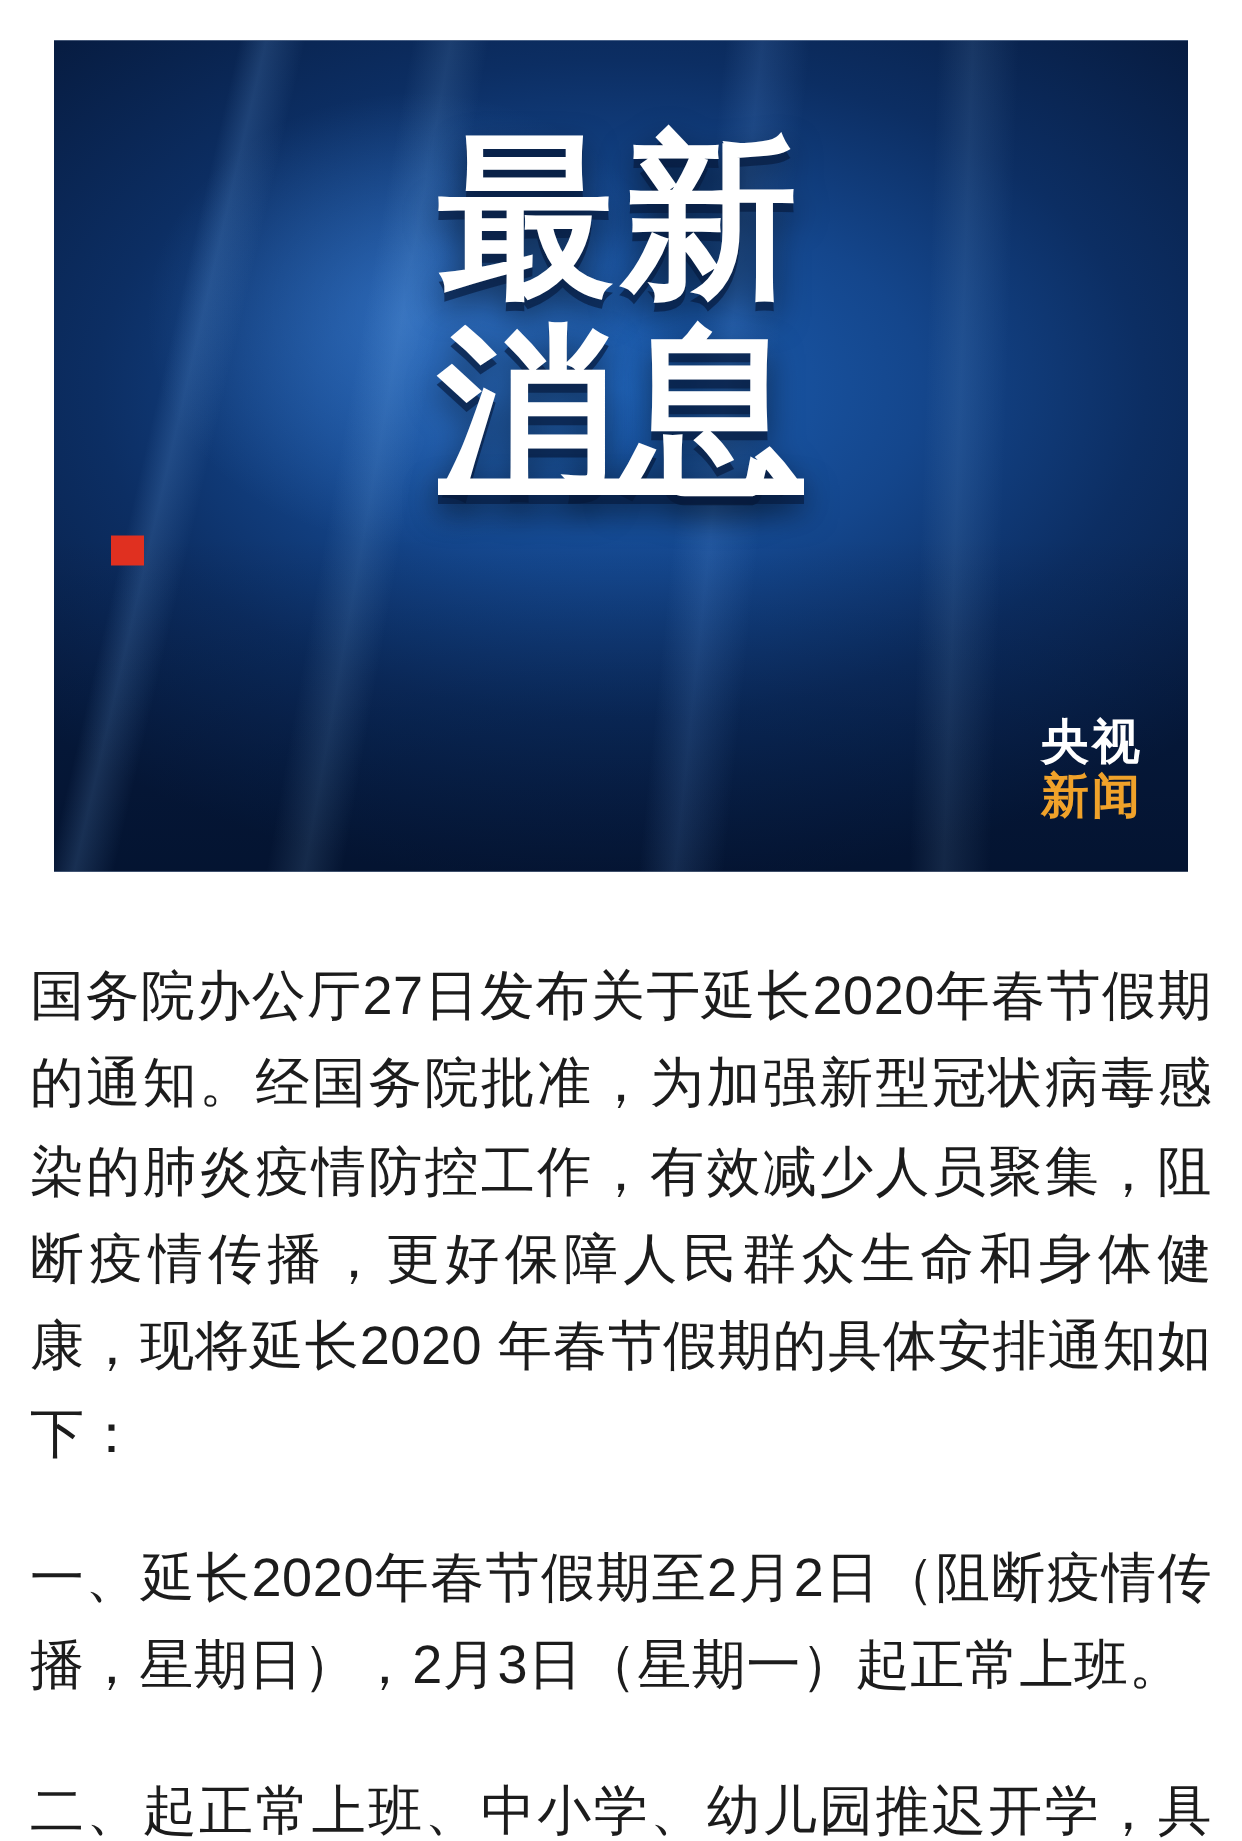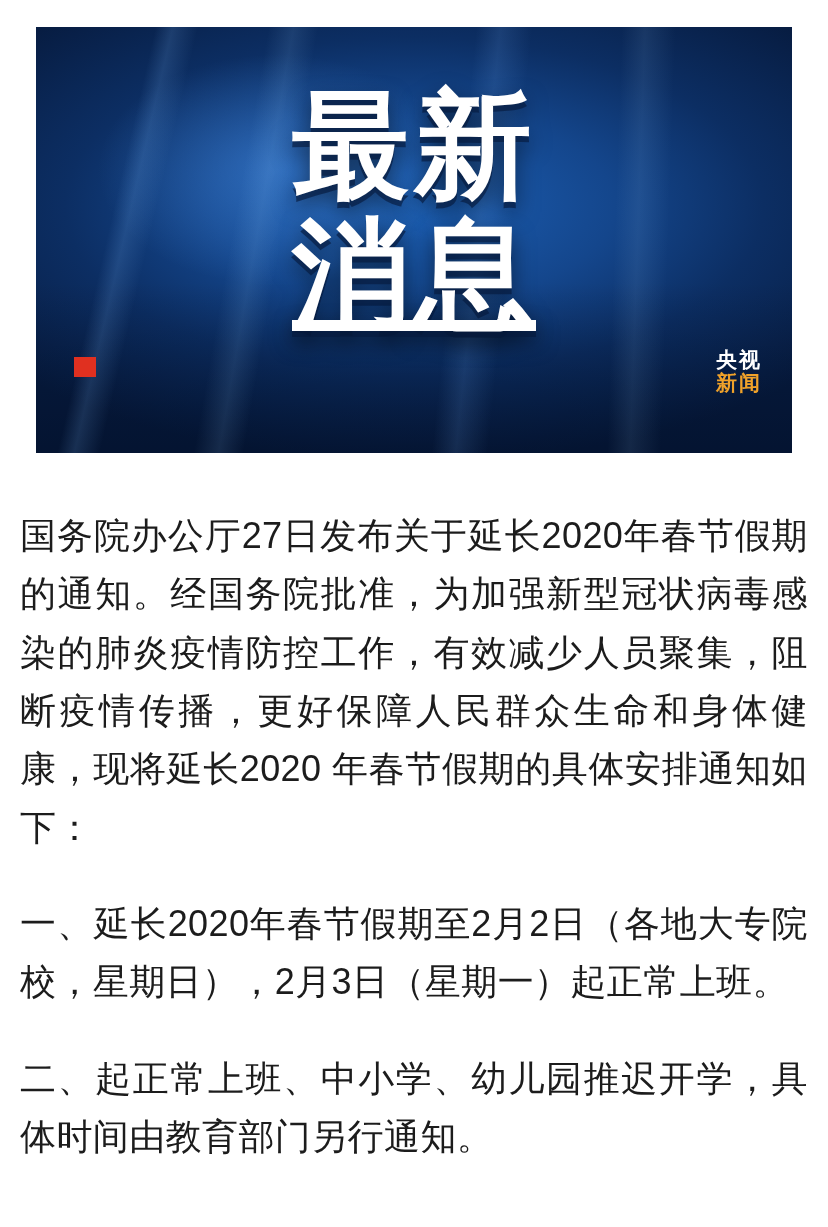--- a/index.html
+++ b/index.html
@@ -18,21 +18,21 @@
     height: 1227px;
     background: #ffffff;
     position: relative;
   }
 
   
   .hero {
     position: relative;
     margin: 27px 36px 0 36px;
     width: 756px;
-    height: 426px;
+    height: 554px;
     overflow: hidden;
     background:
       radial-gradient(ellipse 70% 60% at 50% 42%, #1c5fb4 0%, #14468c 38%, #0c2e63 66%, #071c41 100%),
       linear-gradient(160deg, #0a2a5c 0%, #10407f 45%, #061631 100%);
   }
   .hero-streaks {
     position: absolute;
     inset: 0;
     background:
       linear-gradient(103deg, rgba(255,255,255,0.00) 14%, rgba(130,190,255,0.16) 16%, rgba(255,255,255,0.00) 19%),
@@ -76,26 +76,26 @@
     position: absolute;
     left: 38px;
     top: 330px;
     width: 22px;
     height: 20px;
     background: #e03020;
   }
   .hero-logo {
     position: absolute;
     right: 30px;
-    bottom: 56px;
+    bottom: 32px;
     text-align: center;
     line-height: 1.12;
-    font-family: Liberation Mono, monospace;
+    font-family: Liberation Serif, serif;
     font-weight: bold;
-    font-size: 21px;
+    font-size: 32px;
     letter-spacing: 2px;
   }
   .hero-logo .l1 { color: #ffffff; display: block; }
   .hero-logo .l2 { color: #f0a22a; display: block; }
 
   
   .article {
     margin: 0 20px;
     padding-top: 54px;
     color: #1c1c1c;
@@ -127,17 +127,17 @@
     <div class="hero-dot"></div>
 
     <div class="hero-logo">
       <span class="l1">央视</span>
       <span class="l2">新闻</span>
     </div>
   </div>
 
   <div class="article">
     <p class="para">国务院办公厅27日发布关于延长2020年春节假期的通知。经国务院批准，为加强新型冠状病毒感染的肺炎疫情防控工作，有效减少人员聚集，阻断疫情传播，更好保障人民群众生命和身体健康，现将延长2020 年春节假期的具体安排通知如下：</p>
-    <p class="para">一、延长2020年春节假期至2月2日（各地大专院校，星期日），2月3日（星期一）起正常上班。</p>
+    <p class="para">一、延长2020年春节假期至2月2日（阻断疫情传播，星期日），2月3日（星期一）起正常上班。</p>
     <p class="para">二、起正常上班、中小学、幼儿园推迟开学，具体时间由教育部门另行通知。</p>
   </div>
 
 </div>
 
 </body></html>

